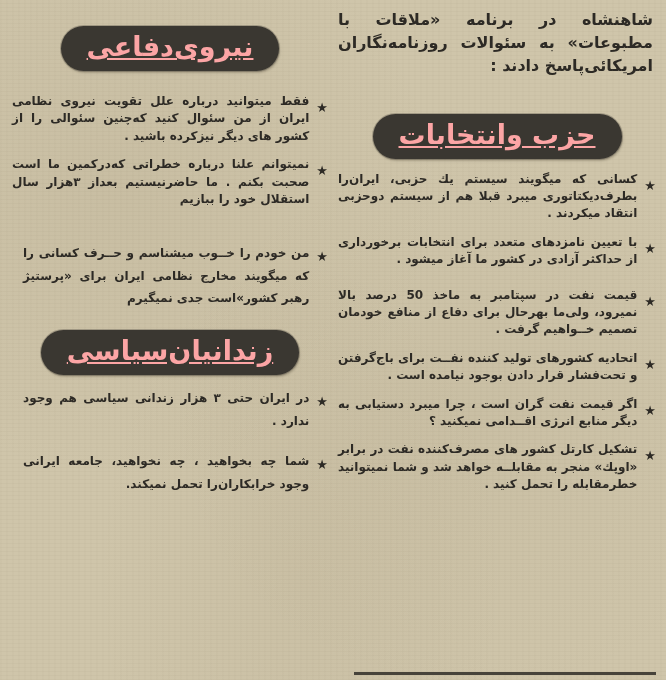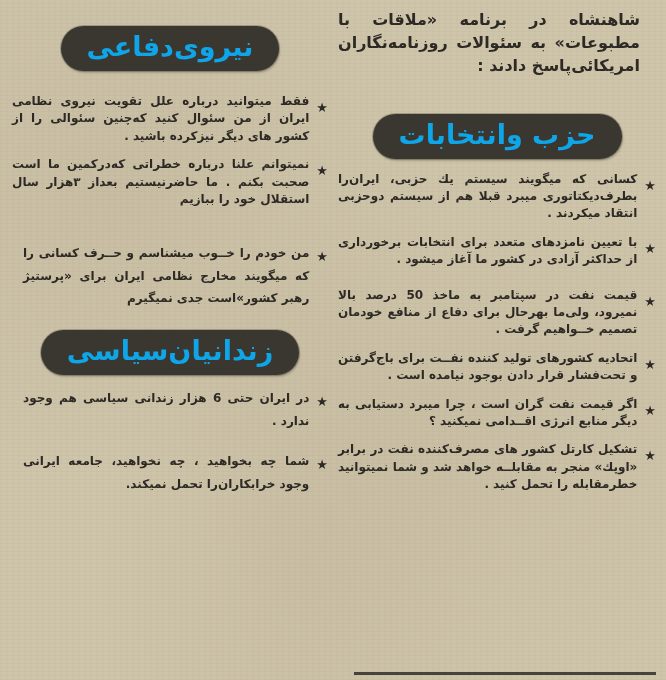--- a/index.html
+++ b/index.html
@@ -17,39 +17,40 @@
       repeating-linear-gradient(90deg, rgba(92,76,52,0.02) 0 2px, transparent 2px 6px);
     font-family: "DejaVu Sans", sans-serif;
     direction: rtl;
     color: #2d2a25;
   }
   .col { position: absolute; }
   .col-right { top: 8px; right: 10px; width: 318px; }
   .col-left  { top: 26px; left: 12px; width: 316px; }
 
   .intro {
-    margin: 0 16px 12px 0;
+    margin: 0 3px 12px 0;
     font-weight: bold;
     font-size: 16px;
     line-height: 1.45;
     text-align: justify;
   }
 
   .pill {
     background: #3a3731;
-    color: #0ea5e9;
+    color: #fca5a5;
     width: fit-content;
     margin: 0 auto 13px auto;
     padding: 5px 26px 9px 26px;
     border-radius: 28px;
     font-weight: bold;
     font-size: 27px;
     line-height: 1.15;
     text-align: center;
     box-shadow: 0 0 0 1px rgba(58,55,49,0.3), 1px 2px 2px rgba(60,50,35,0.25);
+    text-decoration: underline;
   }
   .pill-oil { padding: 3px 66px 8px 66px; }
   .pill-defense { margin-bottom: 22px; }
   .pill-prisoners { margin-bottom: 12px; }
   .pill-elections { margin-bottom: 12px; margin-top: 36px; }
 
   .bullet { display: flex; gap: 7px; margin: 0 0 11px 0; }
   .star {
     flex: 0 0 auto;
     font-size: 13px;
@@ -103,21 +104,21 @@
       <span class="star">★</span>
       <div class="btext">من خودم را خــوب میشناسم و حــرف کسانی را که میگویند مخارج نظامی ایران برای «پرستیژ رهبر کشور»است جدی نمیگیرم</div>
     </div>
 
     <div class="pill pill-prisoners">
       <span>زندانیان‌سیاسی</span>
     </div>
 
     <div class="bullet spread mb-md">
       <span class="star">★</span>
-      <div class="btext">در ایران حتی 6 هزار زندانی سیاسی هم وجود ندارد .</div>
+      <div class="btext">در ایران حتی ۳ هزار زندانی سیاسی هم وجود ندارد .</div>
     </div>
 
     <div class="bullet spread">
       <span class="star">★</span>
       <div class="btext">شما چه بخواهید ، چه نخواهید، جامعه ایرانی وجود خرابکاران‌را تحمل نمیکند.</div>
     </div>
 
   </div>
 
   <div class="col col-right">

